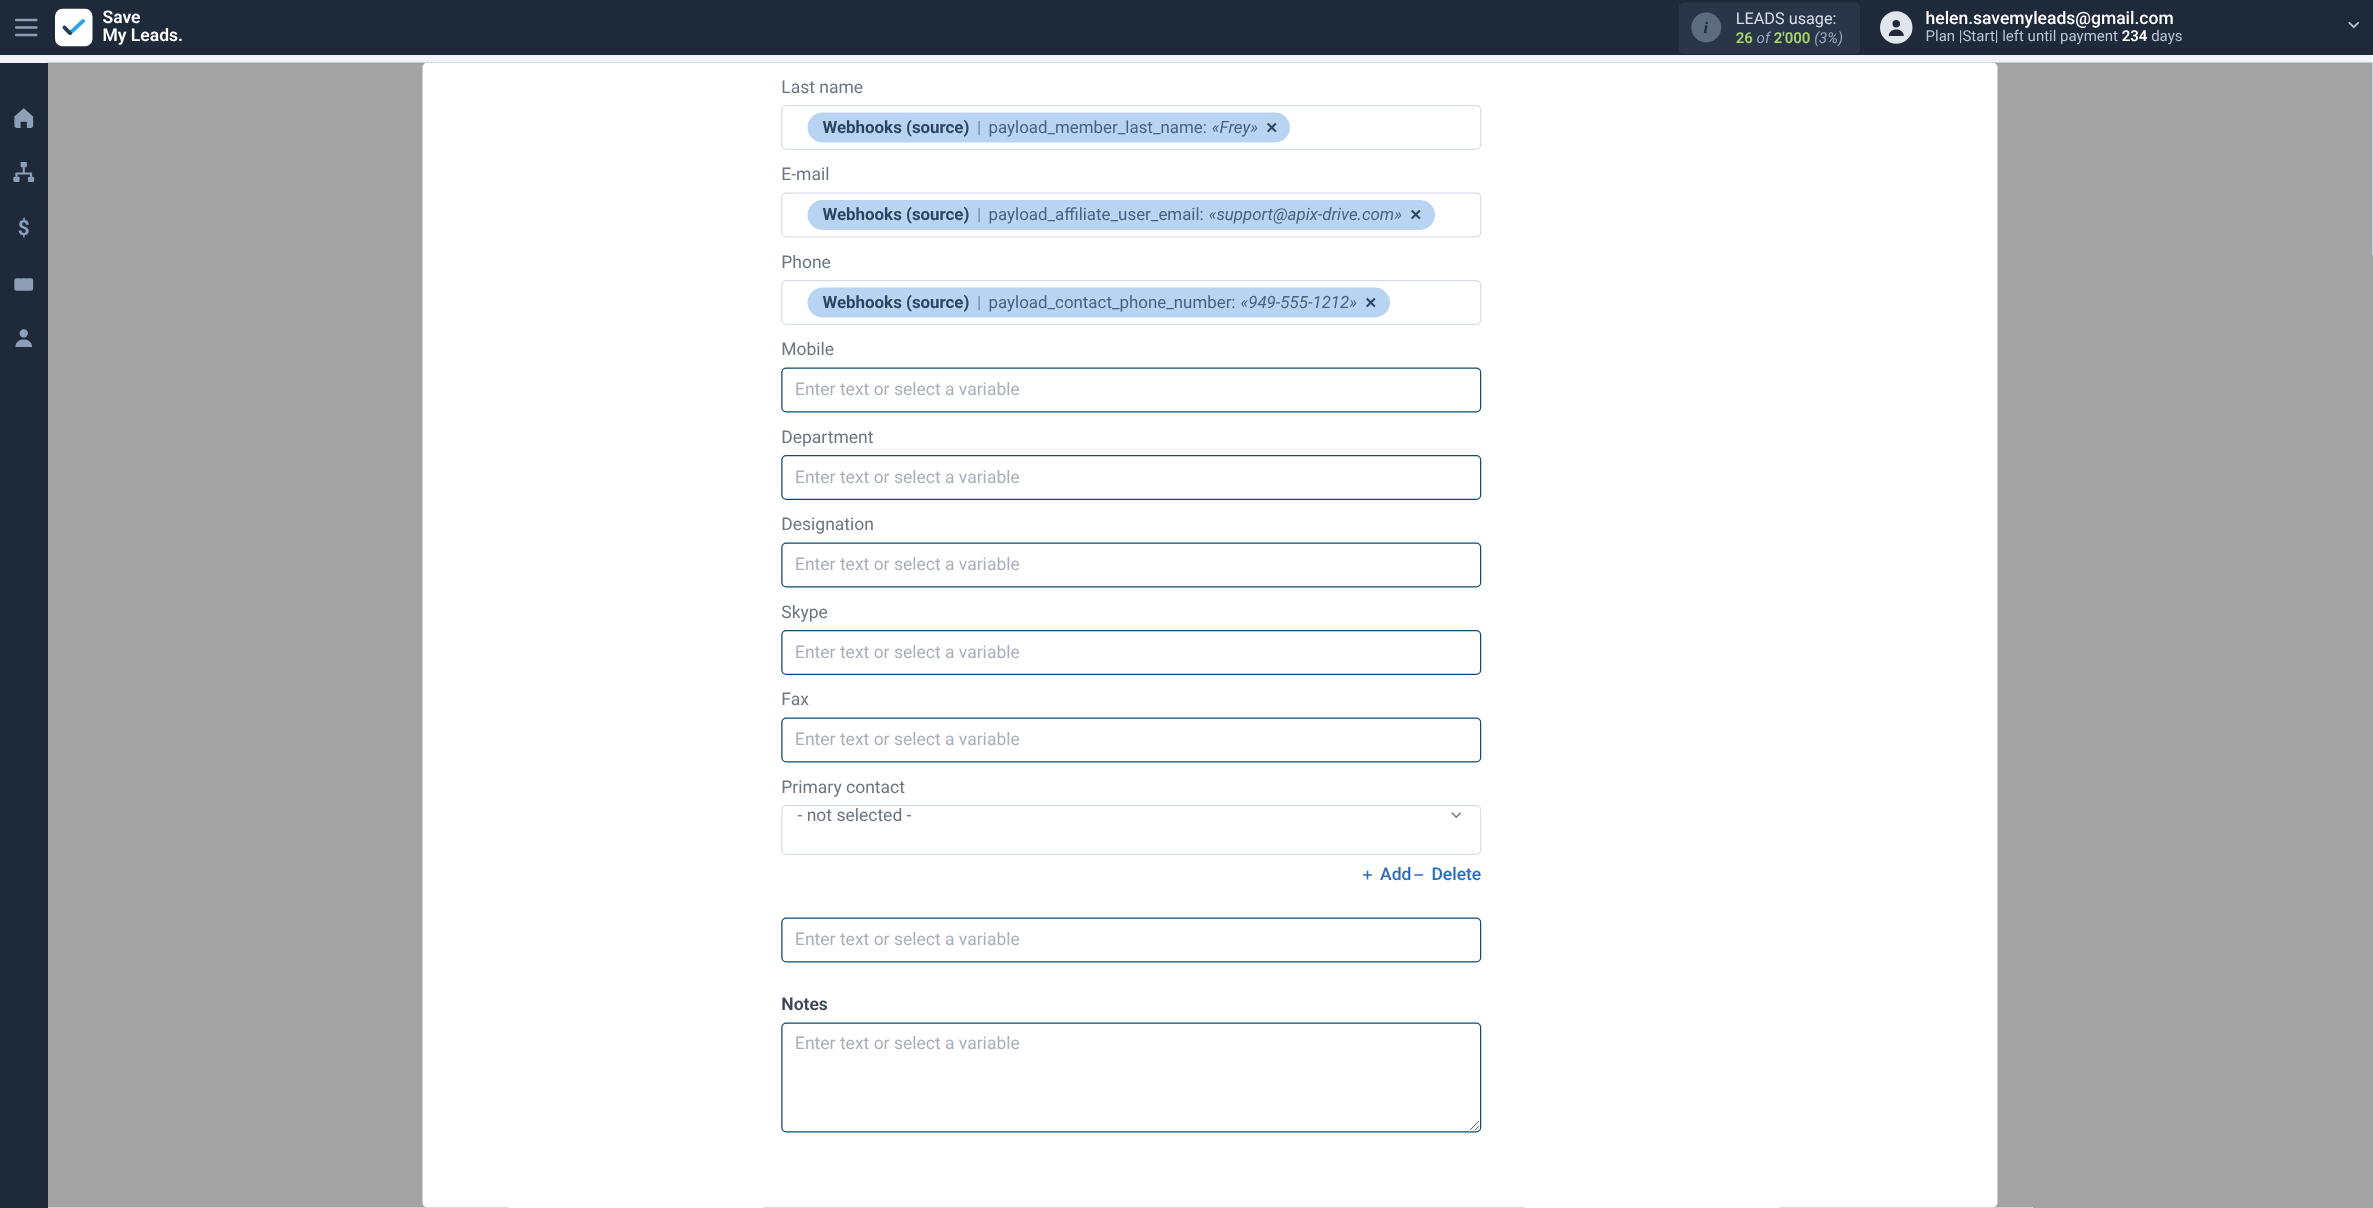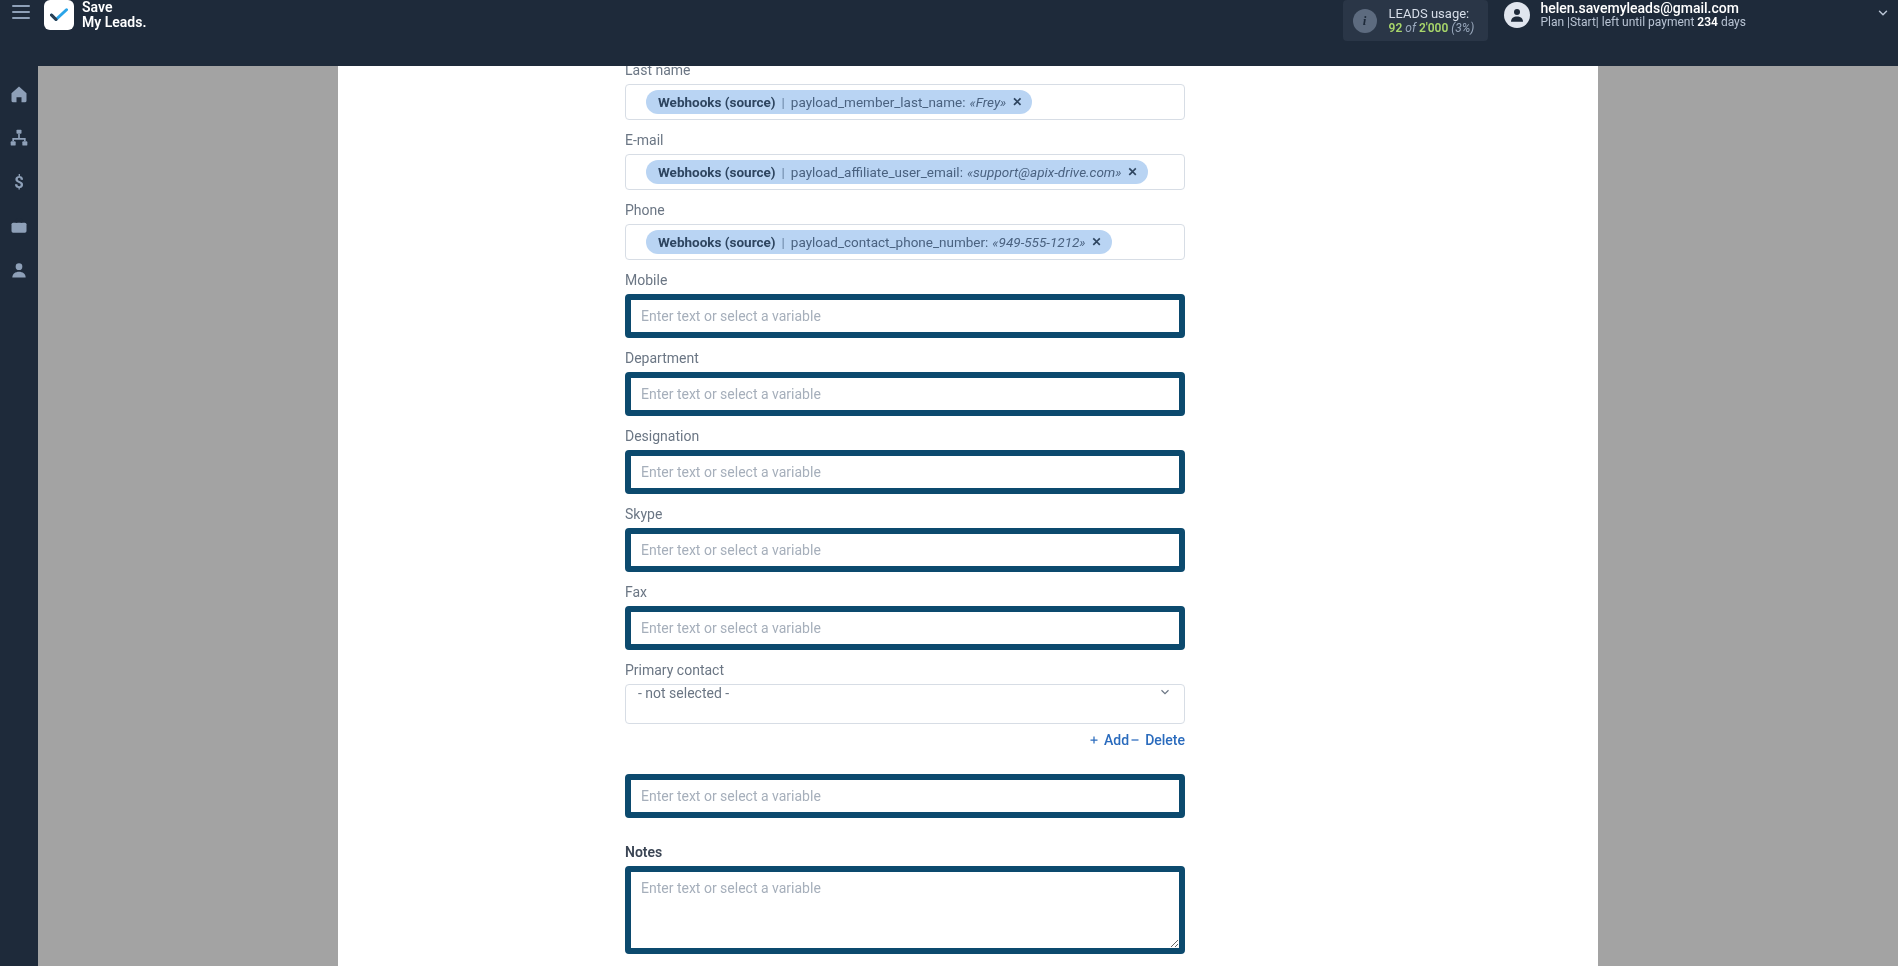--- a/index.html
+++ b/index.html
@@ -11,24 +11,24 @@
     font-size: 14px;
     height: 966px;
     width: 1898px;
     overflow: hidden;
   }
 
   
   .topbar {
     position: fixed;
     top: 0; left: 0; right: 0;
-    height: 66px;
+    height: 44px;
     background: #1e2a3a;
     display: flex;
-    align-items: flex-start;
+    align-items: center;
     padding: 0 8px;
     color: #fff;
     z-index: 100;
   }
   .hamburger {
     width: 24px; height: 24px;
     display: flex; flex-direction: column; justify-content: center;
     gap: 4px;
     margin: 0 8px 0 4px;
     cursor: pointer;
@@ -159,21 +159,21 @@
   .token .pipe { color: #6b86a6; margin: 0 2px; }
   .token .path { color: #4a6280; }
   .token .val  { font-style: italic; color: #4a6280; }
   .token .rm {
     font-weight: 700; color: #2e4560; cursor: pointer;
     margin-left: 2px; font-size: 12px;
   }
 
   .text-input, .textarea {
     width: 100%;
-    border: 6px solid #0c4a6e;
+    border: 1px solid #0c4a6e;
     border-radius: 4px;
     min-height: 36px;
     padding: 8px 10px;
     font-size: 14px;
     color: #333;
     font-family: inherit;
   }
   .text-input::placeholder, .textarea::placeholder { color: #a6afbb; }
   .textarea { min-height: 88px; resize: vertical; }
 
@@ -225,21 +225,21 @@
     </div>
   </div>
 
   <div class="topbar-spacer"></div>
 
   <div class="leads-usage">
     <div class="info-circle">i</div>
     <div>
       <span class="leads-line1">LEADS usage:</span>
       <span class="leads-line2">
-        <span class="cur">92</span>
+        <span class="cur">26</span>
         <span class="of"> <span>of</span> </span>
         <span class="max">2'000</span>
         <span class="pct"> <span>(3%)</span></span>
       </span>
     </div>
   </div>
 
   <div class="account">
     <div class="avatar">
       <svg viewBox="0 0 24 24">

